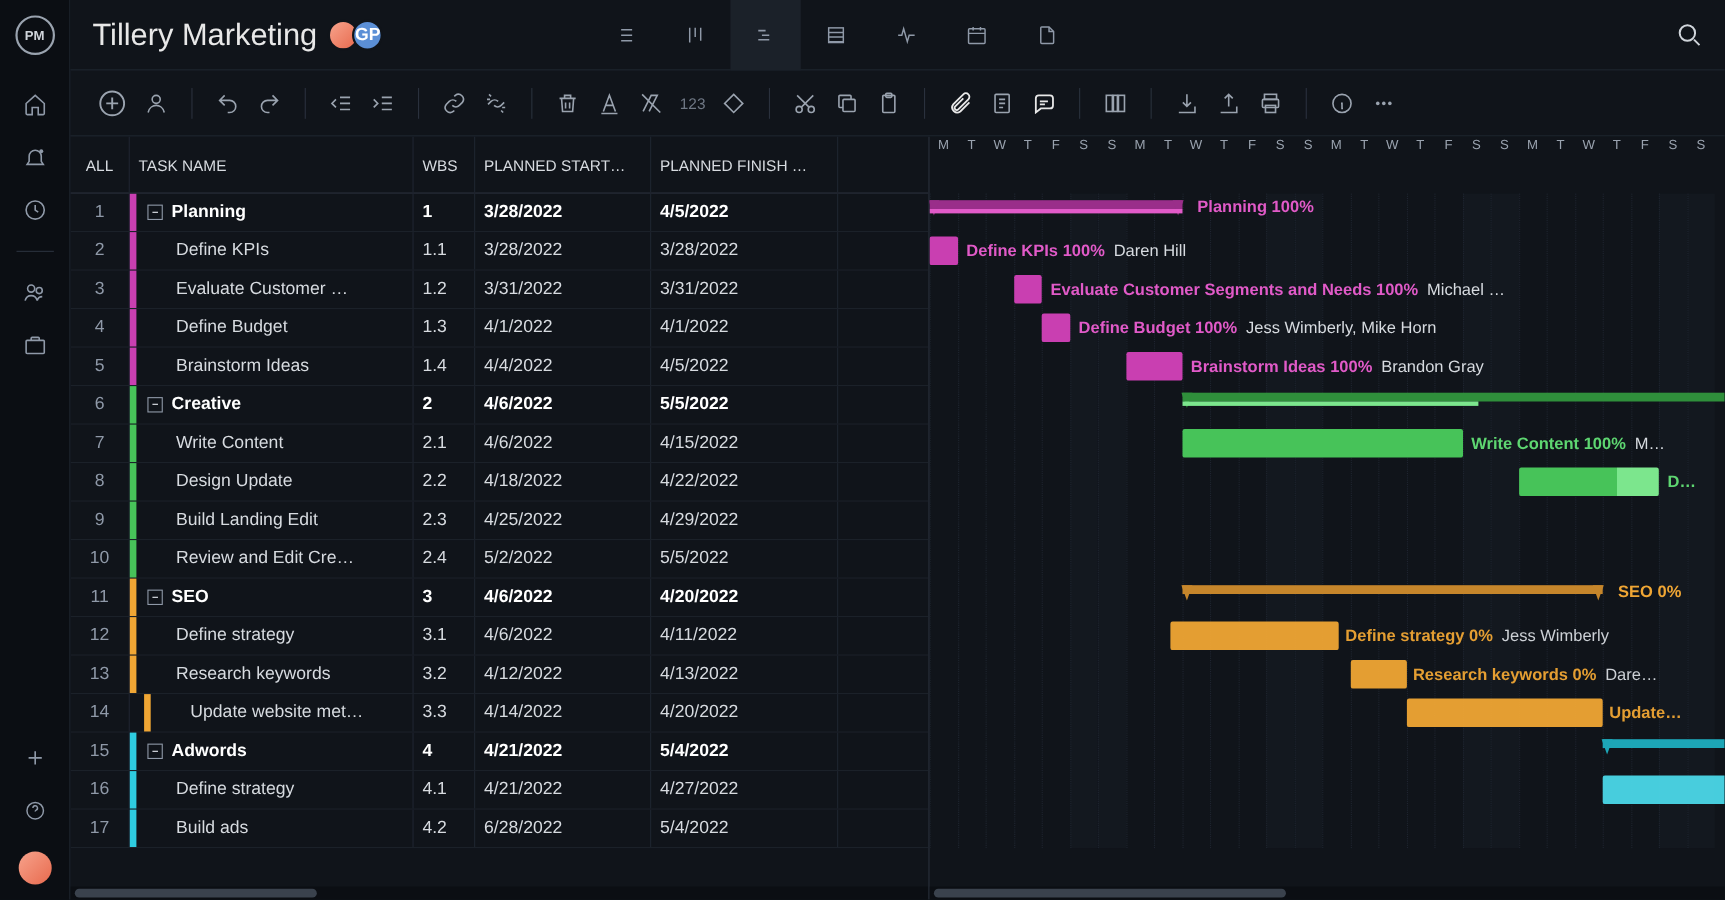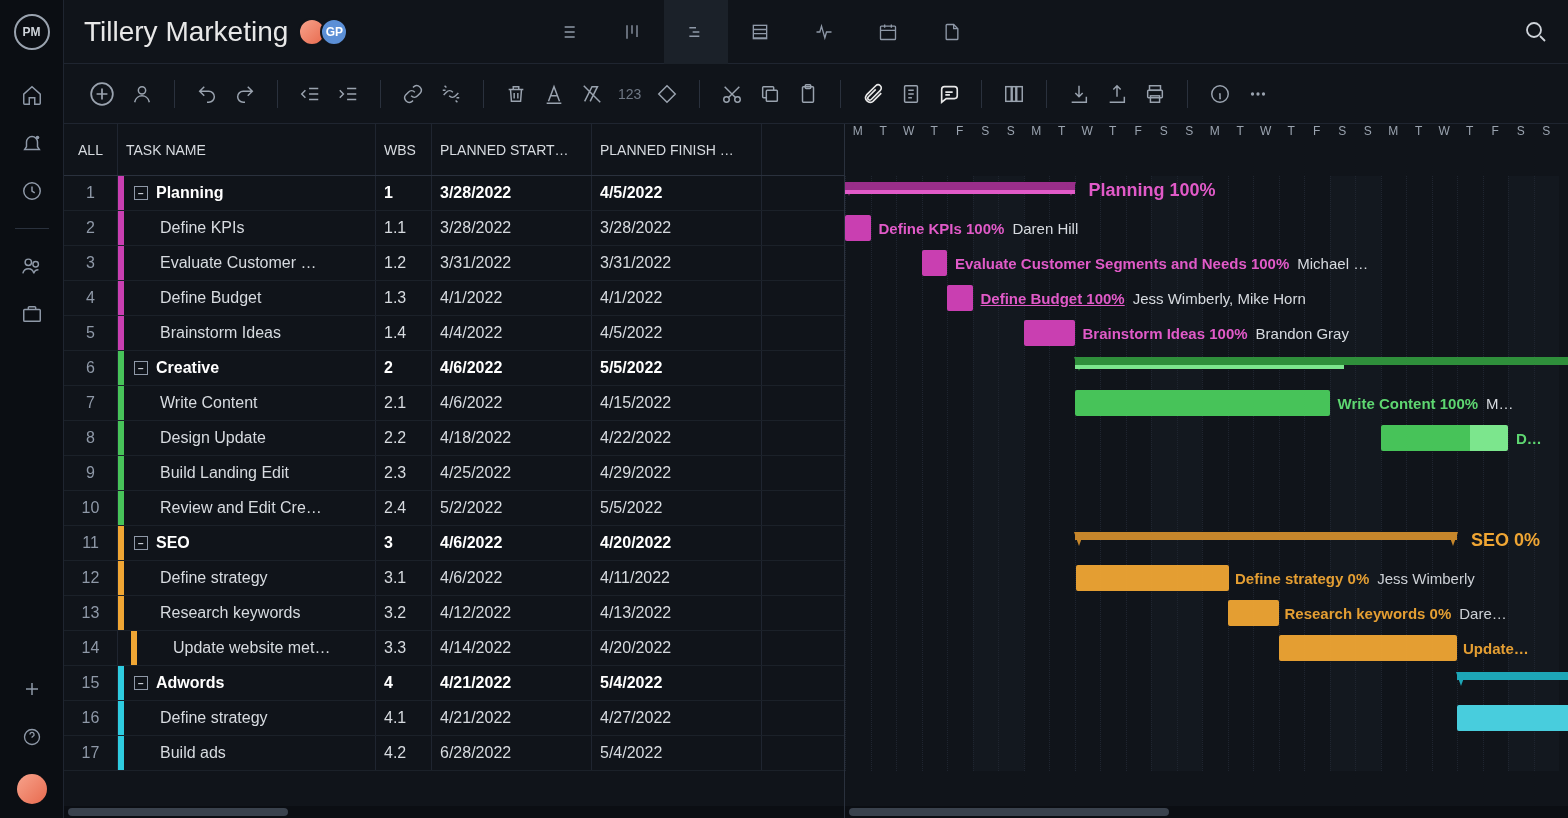--- a/index.html
+++ b/index.html
@@ -23,21 +23,21 @@
 .rail-avatar { width:30px; height:30px; border-radius:50%; background:linear-gradient(135deg,#f7a38c,#e86a4e); margin-bottom:14px;}
 .main { flex:1; display:flex; flex-direction:column; }
 .topbar {
   height:64px; background:#10141a; display:flex; align-items:center; padding:0 20px;
   border-bottom:1px solid #1f2530;
 }
 .project-title { font-size:28px; font-weight:400; color:#e8e8e8; margin-right:16px; }
 .topbar-avatars { display:flex; margin-right:18px; }
 .topbar-avatars .av { width:28px; height:28px; border-radius:50%; margin-left:-6px; border:2px solid #10141a;}
 .av1 { background:linear-gradient(135deg,#f7a38c,#e86a4e); }
-.av2 { background:#5b8fd6; display:flex;align-items:center;justify-content:center;font-size:12px;font-weight:700;color:#fff;}
+.av2 { background:#5b8fd6; display:flex;align-items:center;justify-content:center;font-size:16px;font-weight:700;color:#fff;}
 .view-tabs { display:flex; gap:0; margin-left:170px;}
 .view-tab { width:64px; height:64px; display:flex; align-items:center; justify-content:center; cursor:pointer; color:#8f99a8;}
 .view-tab.active { background:#1b2129; }
 .topbar-spacer { flex:1; }
 .search-btn { color:#cfd4da; cursor:pointer; width:24px; height:24px; }
 
 .toolbar {
   height:60px; border-bottom:1px solid #1f2530; display:flex;
   align-items:center; padding:0 24px; gap:14px;
 }
@@ -97,21 +97,21 @@
 .bar .lbl .assignee { color:#d7dbe0; font-weight:400; }
 .summary-bar {
   position:absolute; height:8px; top:6px; background:#9a2e8a;
 }
 .summary-bar::before, .summary-bar::after {
   content:''; position:absolute; top:0; width:0; height:0;
   border-top:14px solid currentColor; border-left:5px solid transparent; border-right:5px solid transparent;
 }
 .summary-bar::before { left:-1px; }
 .summary-bar::after { right:-1px; }
-.summary-lbl { position:absolute; white-space:nowrap; font-weight:700; font-size:18px; top:4px;}
+.summary-lbl { position:absolute; white-space:nowrap; font-weight:700; font-size:15px; top:4px;}
 
 .hscroll { height:12px; background:#0b0e13; position:relative;}
 .thumb { position:absolute; height:8px; top:2px; background:#3a424d; border-radius:4px;}
 
 svg { display:block; }
 </style>
 </head>
 <body>
 
 <div class="app">
@@ -677,21 +677,21 @@
                 <div class="bar" style="left: 76.5px; width: 25.5px; background: rgb(201, 63, 177);">
                   <span class="lbl">
                     <span style="color: rgb(225, 90, 200);">Evaluate Customer Segments and Needs  100%</span>
                     <span class="assignee">Michael …</span>
                   </span>
                 </div>
               </div>
               <div class="gantt-row">
                 <div class="bar" style="left: 102px; width: 25.5px; background: rgb(201, 63, 177);">
                   <span class="lbl">
-                    <span style="color: rgb(225, 90, 200); text-decoration: underline;">Define Budget  100%</span>
+                    <span style="color: rgb(225, 90, 200);">Define Budget  100%</span>
                     <span class="assignee">Jess Wimberly, Mike Horn</span>
                   </span>
                 </div>
               </div>
               <div class="gantt-row">
                 <div class="bar" style="left: 178.5px; width: 51px; background: rgb(201, 63, 177);">
                   <span class="lbl">
                     <span style="color: rgb(225, 90, 200);">Brainstorm Ideas  100%</span>
                     <span class="assignee">Brandon Gray</span>
                   </span>
@@ -717,21 +717,21 @@
                 </div>
               </div>
               <div class="gantt-row"></div>
               <div class="gantt-row"></div>
               <div class="gantt-row">
                 <div class="summary-bar" style="left: 229.5px; width: 382.5px; background: rgb(198, 134, 43); color: rgb(198, 134, 43);"></div>
                 <div style="position: absolute; height: 4px; top: 14px; left: 229.5px; width: 0px; background: rgb(246, 197, 107);"></div>
                 <div class="summary-lbl" style="left: 626px; color: rgb(240, 166, 52);">SEO  0%</div>
               </div>
               <div class="gantt-row">
-                <div class="bar" style="left: 231px; width: 153px; background: rgb(240, 166, 52); border: 2px solid rgb(240, 166, 52); opacity: 0.95;">
+                <div class="bar" style="left: 219px; width: 153px; background: rgb(240, 166, 52); border: 2px solid rgb(240, 166, 52); opacity: 0.95;">
                   <span class="lbl">
                     <span style="color: rgb(240, 166, 52);">Define strategy  0%</span>
                     <span class="assignee">Jess Wimberly</span>
                   </span>
                 </div>
               </div>
               <div class="gantt-row">
                 <div class="bar" style="left: 382.5px; width: 51px; background: rgb(240, 166, 52); border: 2px solid rgb(240, 166, 52); opacity: 0.95;">
                   <span class="lbl">
                     <span style="color: rgb(240, 166, 52);">Research keywords  0%</span>

